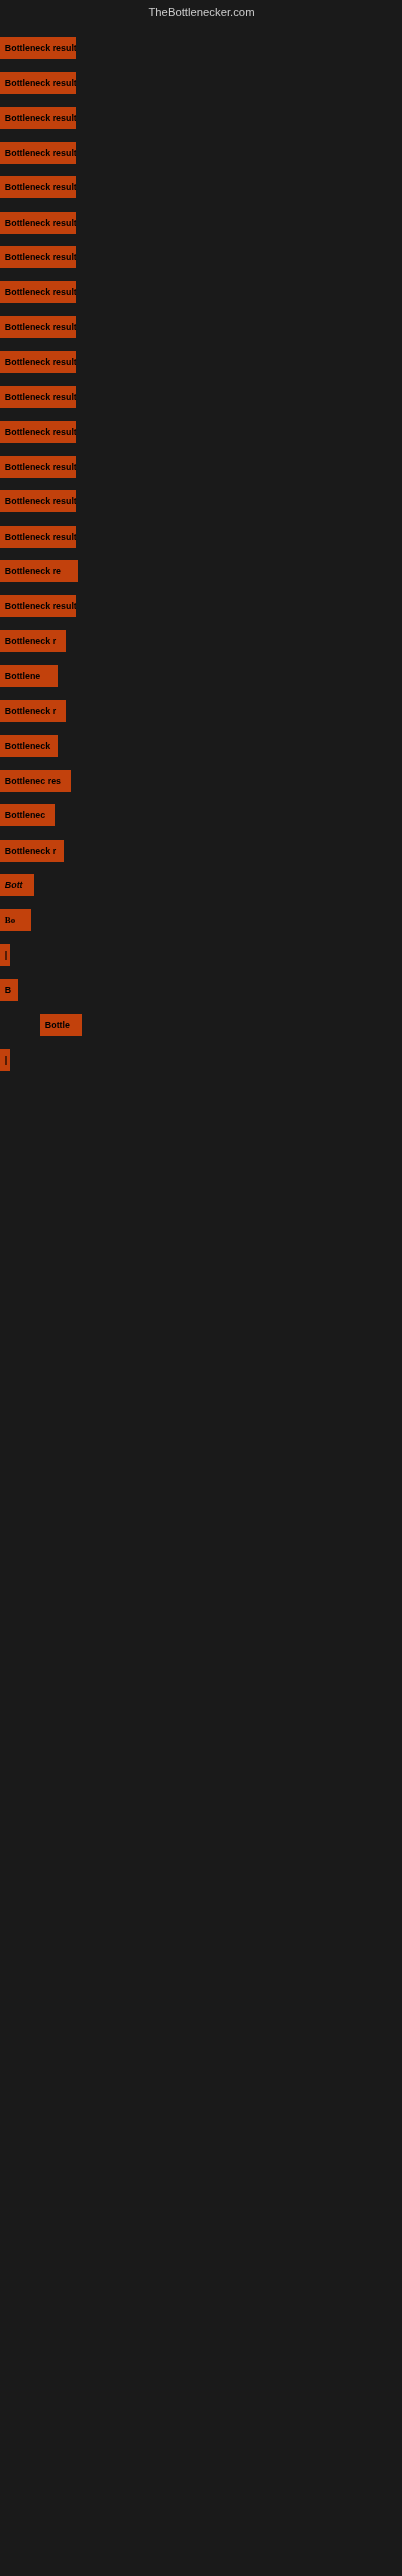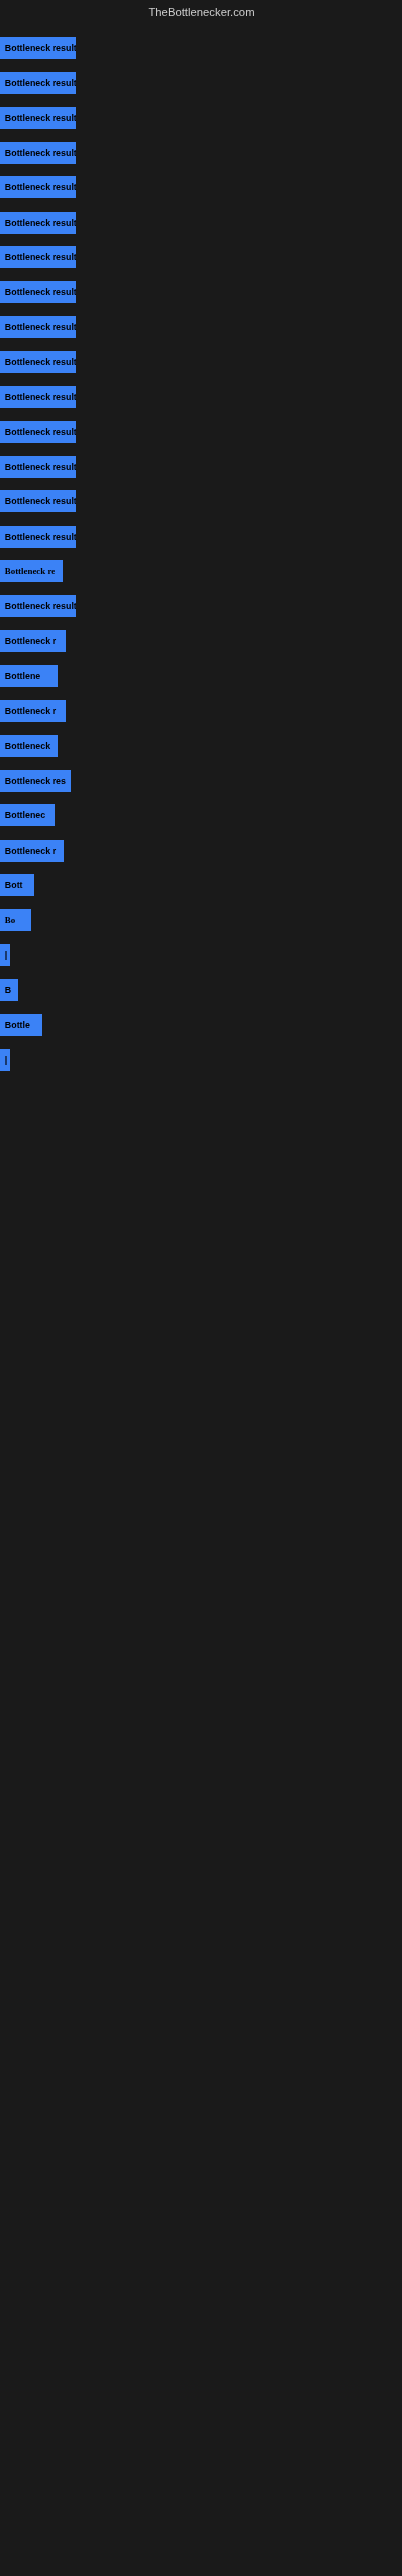--- a/index.html
+++ b/index.html
@@ -29,21 +29,21 @@
       overflow: hidden;
     }
     .bar-item {
       position: absolute;
       left: 0;
       height: 22.5px;
       display: flex;
       align-items: center;
     }
     .bar-label {
-      background-color: #3b82f6;
+      background-color: #c2410c;
       color: #000;
       font-size: 8.9px;
       font-weight: bold;
       padding: 3.2px 4.8px;
       white-space: nowrap;
       overflow: hidden;
       display: flex;
       align-items: center;
       height: 100%;
     }
@@ -91,59 +91,59 @@
     </div>
     <div class="bar-item" style="top: 431px; width: 76px;">
       <div class="bar-label" style="width: 100%;">Bottleneck result</div>
     </div>
     <div class="bar-item" style="top: 465px; width: 76px;">
       <div class="bar-label" style="width: 100%;">Bottleneck result</div>
     </div>
     <div class="bar-item" style="top: 501px; width: 76px;">
       <div class="bar-label" style="width: 100%;">Bottleneck result</div>
     </div>
-    <div class="bar-item" style="top: 535px; width: 63px; font-family: Liberation Serif, serif;">
+    <div class="bar-item" style="top: 535px; width: 78px;">
       <div class="bar-label" style="width: 100%;">Bottleneck re</div>
     </div>
     <div class="bar-item" style="top: 570px; width: 76px;">
       <div class="bar-label" style="width: 100%;">Bottleneck result</div>
     </div>
     <div class="bar-item" style="top: 605px; width: 66px;">
       <div class="bar-label" style="width: 100%;">Bottleneck r</div>
     </div>
     <div class="bar-item" style="top: 640px; width: 58px;">
       <div class="bar-label" style="width: 100%;">Bottlene</div>
     </div>
     <div class="bar-item" style="top: 675px; width: 66px;">
       <div class="bar-label" style="width: 100%;">Bottleneck r</div>
     </div>
     <div class="bar-item" style="top: 710px; width: 58px; border-radius: 11px;">
       <div class="bar-label" style="width: 100%;">Bottleneck</div>
     </div>
     <div class="bar-item" style="top: 745px; width: 71px;">
-      <div class="bar-label" style="width: 100%;">Bottleneck res</div>
+      <div class="bar-label" style="width: 100%;">Bottlenec res</div>
     </div>
     <div class="bar-item" style="top: 779px; width: 55px;">
       <div class="bar-label" style="width: 100%;">Bottlenec</div>
     </div>
     <div class="bar-item" style="top: 815px; width: 64px;">
       <div class="bar-label" style="width: 100%;">Bottleneck r</div>
     </div>
     <div class="bar-item" style="top: 849px; width: 34px;">
-      <div class="bar-label" style="width: 100%;">Bott</div>
+      <div class="bar-label" style="width: 100%; font-style: italic;">Bott</div>
     </div>
     <div class="bar-item" style="top: 884px; width: 31px;">
       <div class="bar-label" style="width: 100%; font-family: Liberation Serif, serif;">Bo</div>
     </div>
     <div class="bar-item" style="top: 919px; width: 6.4px;">
       <div class="bar-label" style="width: 100%;">|</div>
     </div>
     <div class="bar-item" style="top: 954px; width: 17.7px;">
       <div class="bar-label" style="width: 100%;">B</div>
     </div>
-    <div class="bar-item" style="top: 989px; width: 42px;">
+    <div class="bar-item" style="top: 989px; width: 42px; margin-left: 40px;">
       <div class="bar-label" style="width: 100%;">Bottle</div>
     </div>
     <div class="bar-item" style="top: 1024px; width: 6.4px;">
       <div class="bar-label" style="width: 100%;">|</div>
     </div>
   </div>
 
 
 </body></html>

